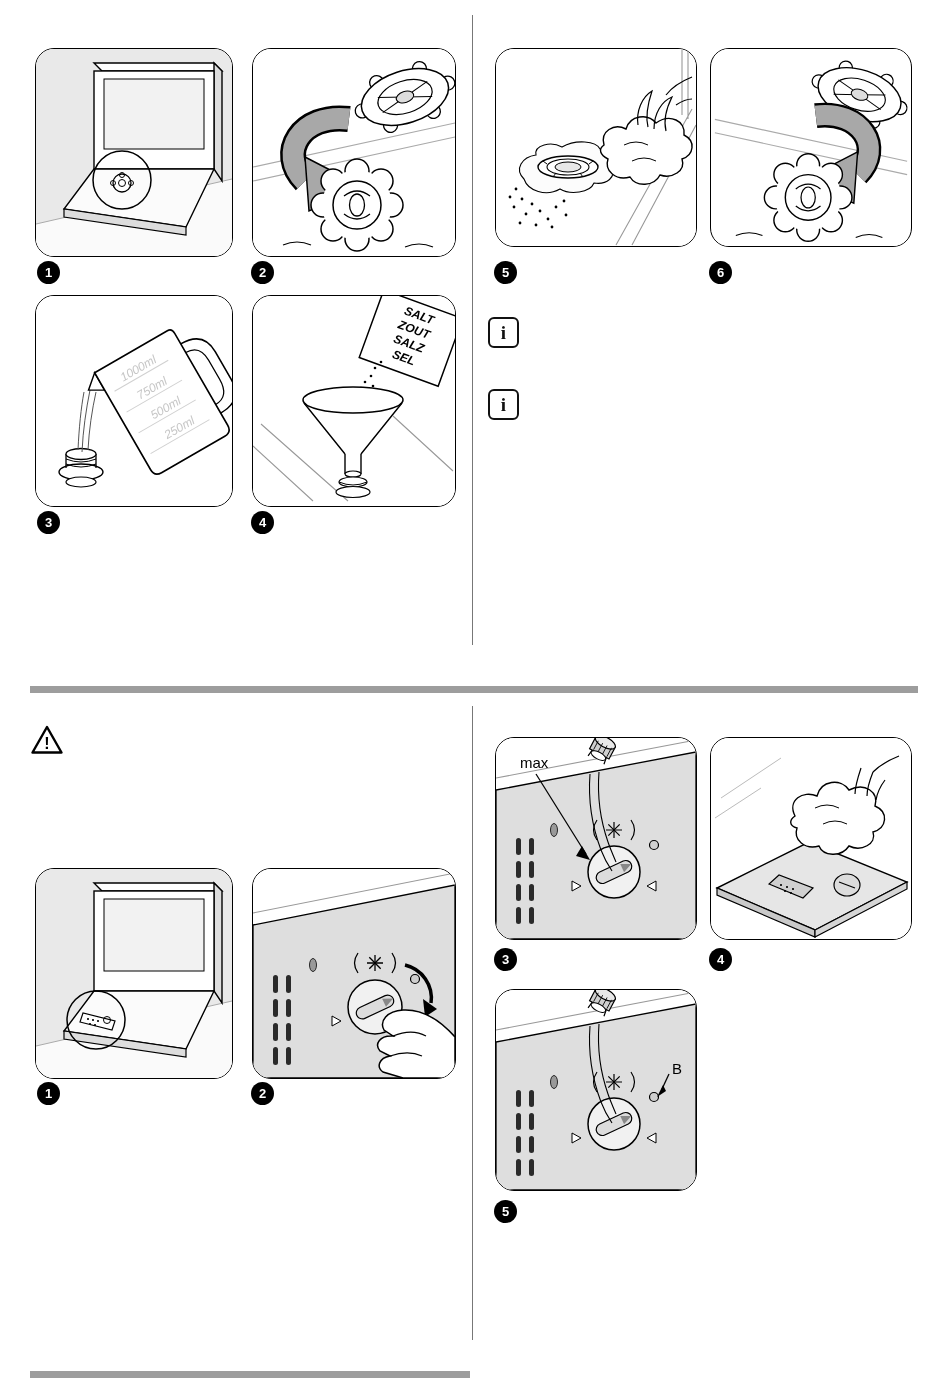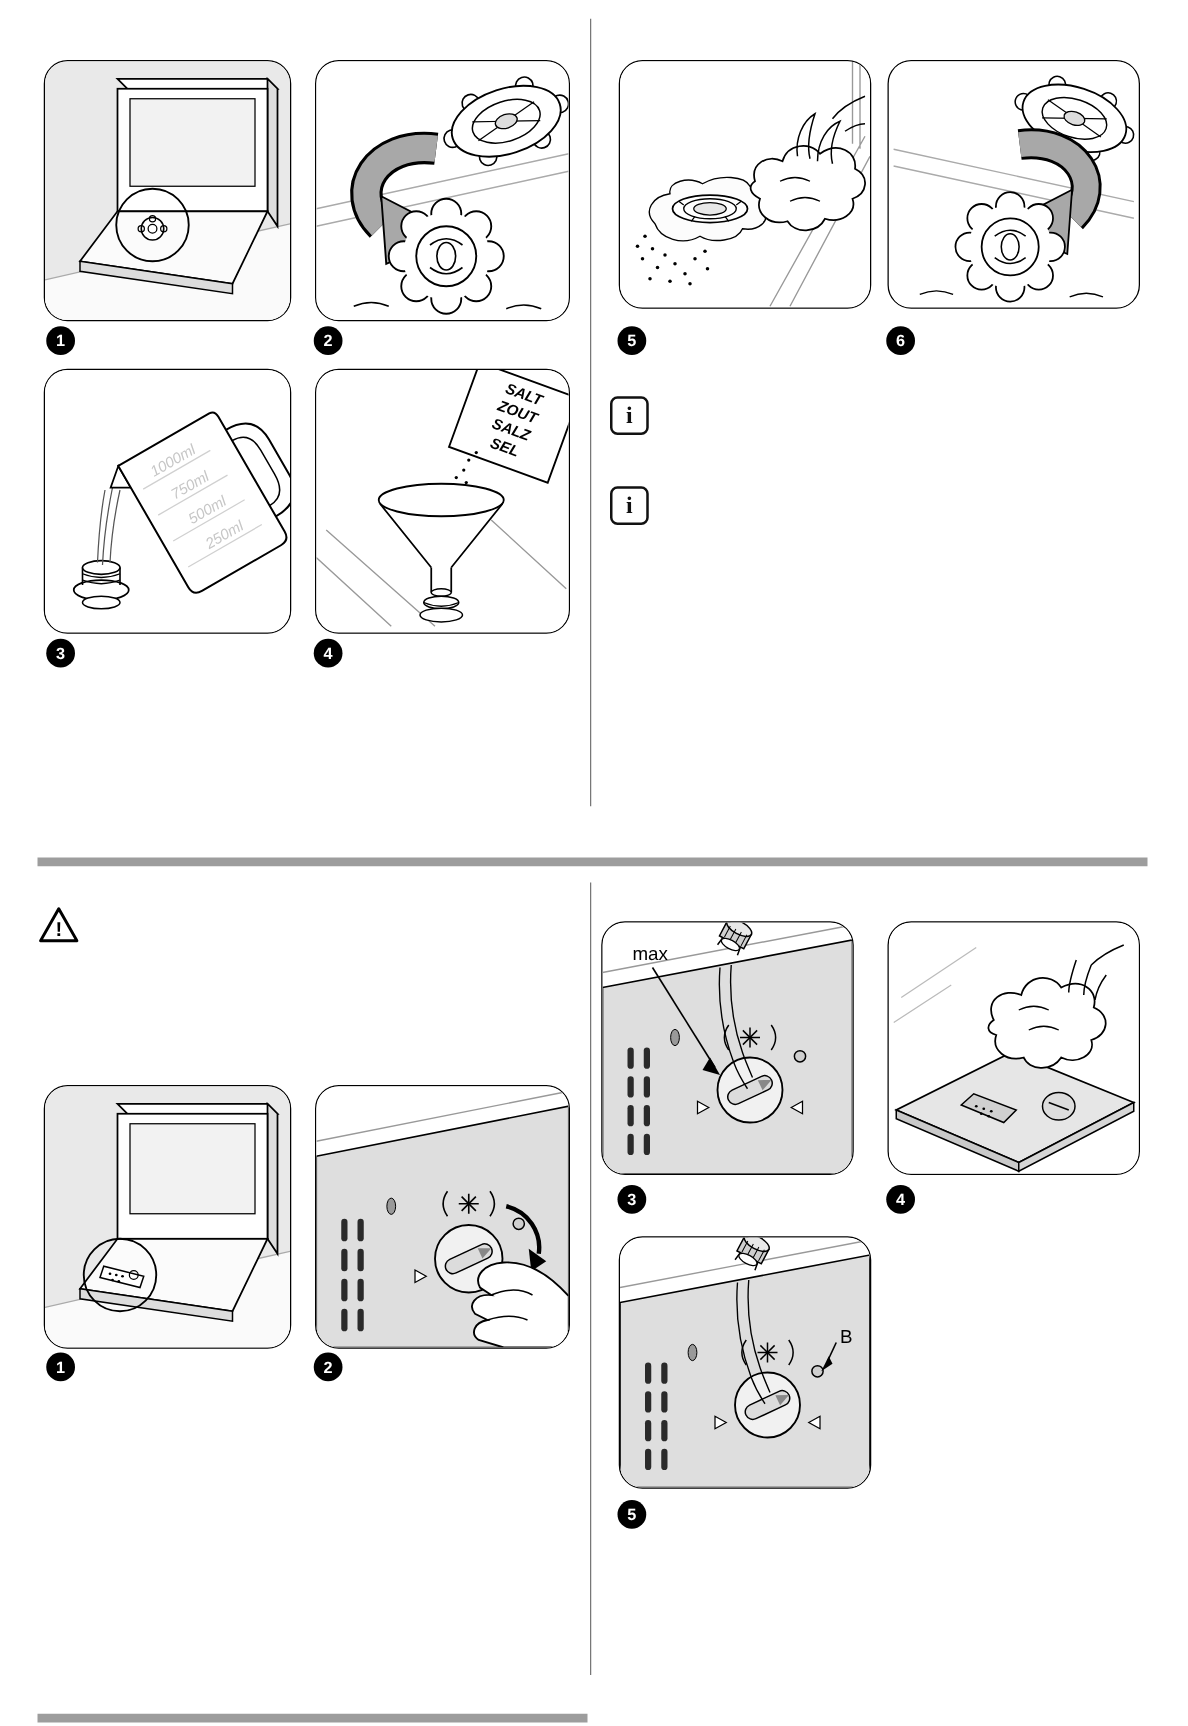--- a/index.html
+++ b/index.html
@@ -349,21 +349,21 @@
     </svg>
   </div>
 
   <div class="step" style="left:37px;top:1082px;">
       <span>1</span>
     </div>
   <div class="step" style="left:251px;top:1082px;">
       <span>2</span>
     </div>
 
-  <div class="panel" style="left:481px;top:737px;width:200px;height:201px;">
+  <div class="panel" style="left:495px;top:737px;width:200px;height:201px;">
     <svg viewBox="0 0 200 201">
       <rect width="200" height="201" fill="#fff"></rect>
       <line x1="0" y1="40" x2="200" y2="2" stroke="#999" stroke-width="1.1"></line>
       <polygon points="0,52 200,14 200,201 0,201" fill="#dedede" stroke="#000" stroke-width="1.3"></polygon>
       <g fill="#2a2a2a">
         <rect x="20" y="100" width="5" height="17" rx="2.5"></rect>
           <rect x="33" y="100" width="5" height="17" rx="2.5"></rect>
         <rect x="20" y="123" width="5" height="17" rx="2.5"></rect>
           <rect x="33" y="123" width="5" height="17" rx="2.5"></rect>
         <rect x="20" y="146" width="5" height="17" rx="2.5"></rect>

